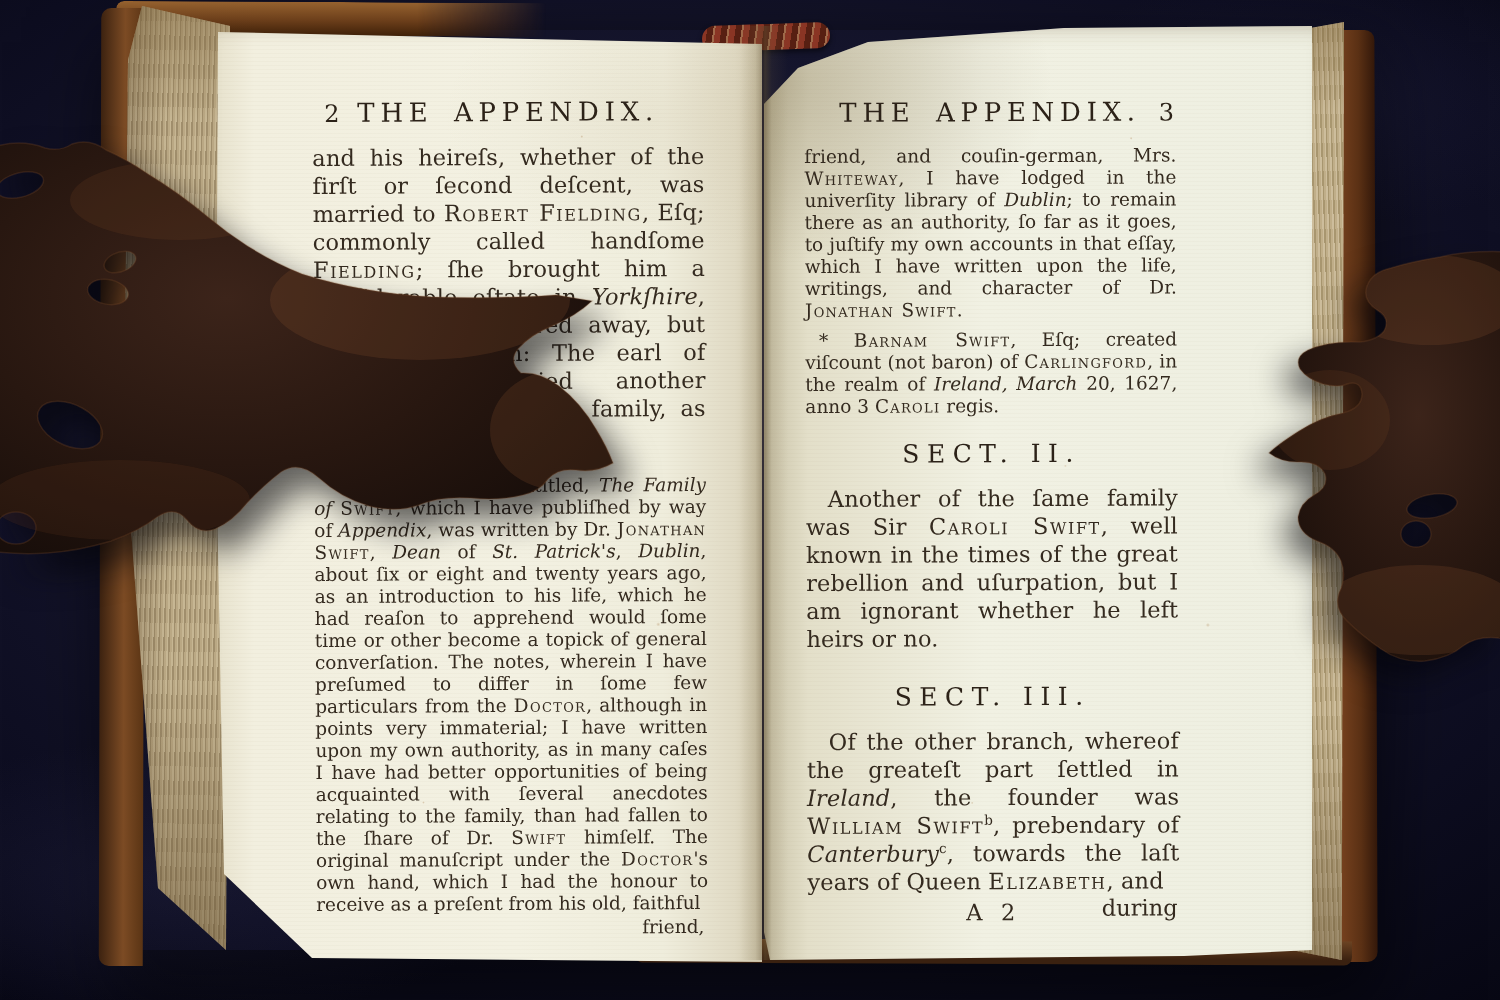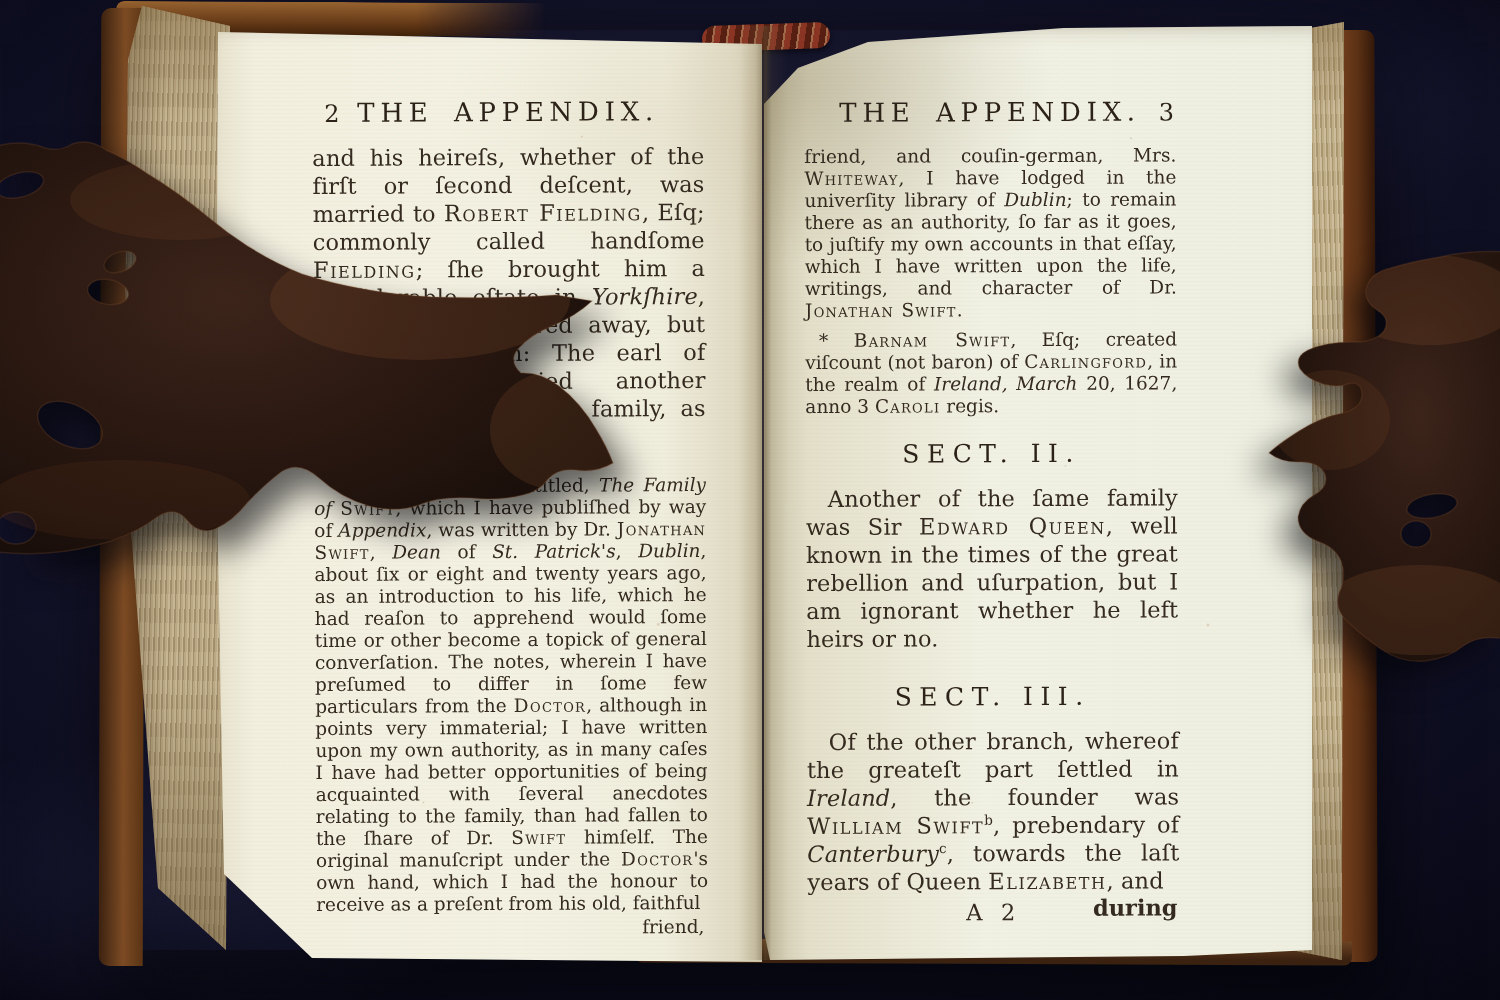--- a/index.html
+++ b/index.html
@@ -93,21 +93,21 @@
   .text-right .fnote.fnc{margin-top:16px;}
   .text-right .fnote.star{margin-top:8px;text-indent:14px;}
   .sect{margin:0;font-weight:normal;text-align:center;font-size:25px;color:#2c2218;letter-spacing:.3em;}
   .sect.s2{margin-top:22px;}
   .sect.s3{margin-top:30px;}
   .text-right .body-main{text-indent:22px;}
   .text-right .body-main.p2{margin-top:16px;}
   .text-right .body-main.p3{margin-top:16px;}
   .sigrow{position:relative;margin-top:4px;height:30px;font-size:22.5px;}
   .sig{display:block;text-align:center;letter-spacing:.25em;}
-  .cw{position:absolute;right:2px;top:-4px;font-weight:bold;}
+  .cw{position:absolute;right:2px;top:-4px;}
   
   .clasp{position:absolute;left:0;top:0;z-index:7;pointer-events:none;}
   .clasp-left{filter:drop-shadow(16px 20px 16px rgba(3,3,8,.6));}
   .clasp-right{filter:drop-shadow(-14px 16px 16px rgba(3,3,8,.6));}
 </style>
 </head>
 <body>
 
 <div class="stage">
   <div class="book-shadow"></div>
@@ -136,21 +136,21 @@
   </div>
 
   <div class="textcol text-right">
     <div class="header">
       <span class="runtitle">THE APPENDIX.</span>
       <span class="pagenum pr">3</span>
     </div>
     <p class="fnote fnc"><span class="seg-r">friend, and couſin-german, Mrs. </span><span class="seg-sc">Whiteway</span><span class="seg-r">, I have lodged in the univerſity library of </span><span class="seg-i">Dublin</span><span class="seg-r">; to remain there as an authority, ſo far as it goes, to juſtify my own accounts in that eſſay, which I have written upon the life, writings, and character of Dr. </span><span class="seg-sc">Jonathan Swift</span><span class="seg-r">.</span></p>
     <p class="fnote star"><span class="seg-r">* </span><span class="seg-sc">Barnam Swift</span><span class="seg-r">, Eſq; created viſcount (not baron) of </span><span class="seg-sc">Carlingford</span><span class="seg-r">, in the realm of </span><span class="seg-i">Ireland, March</span><span class="seg-r"> 20, 1627, anno 3 </span><span class="seg-sc">Caroli</span><span class="seg-r"> regis.</span></p>
     <h2 class="sect s2">SECT. II.</h2>
-    <p class="body-main p2"><span class="seg-r">Another of the ſame family was Sir </span><span class="seg-sc">Edward Queen</span><span class="seg-r">, well known in the times of the great rebellion and uſurpation, but I am ignorant whether he left heirs or no.</span></p>
+    <p class="body-main p2"><span class="seg-r">Another of the ſame family was Sir </span><span class="seg-sc">Caroli Swift</span><span class="seg-r">, well known in the times of the great rebellion and uſurpation, but I am ignorant whether he left heirs or no.</span></p>
     <h2 class="sect s3">SECT. III.</h2>
     <p class="body-main p3"><span class="seg-r">Of the other branch, whereof the greateſt part ſettled in </span><span class="seg-i">Ireland</span><span class="seg-r">, the founder was </span><span class="seg-sc">William Swift</span><sup class="seg-sup">b</sup><span class="seg-r">, prebendary of </span><span class="seg-i">Canterbury</span><sup class="seg-sup">c</sup><span class="seg-r">, towards the laſt years of Queen </span><span class="seg-sc">Elizabeth</span><span class="seg-r">, and</span></p>
     <div class="sigrow">
       <span class="sig">A 2</span>
       <span class="cw">during</span>
     </div>
   </div>
 
   <svg class="clasp clasp-left" width="1500" height="1000" viewBox="0 0 1500 1000">
     <defs>

